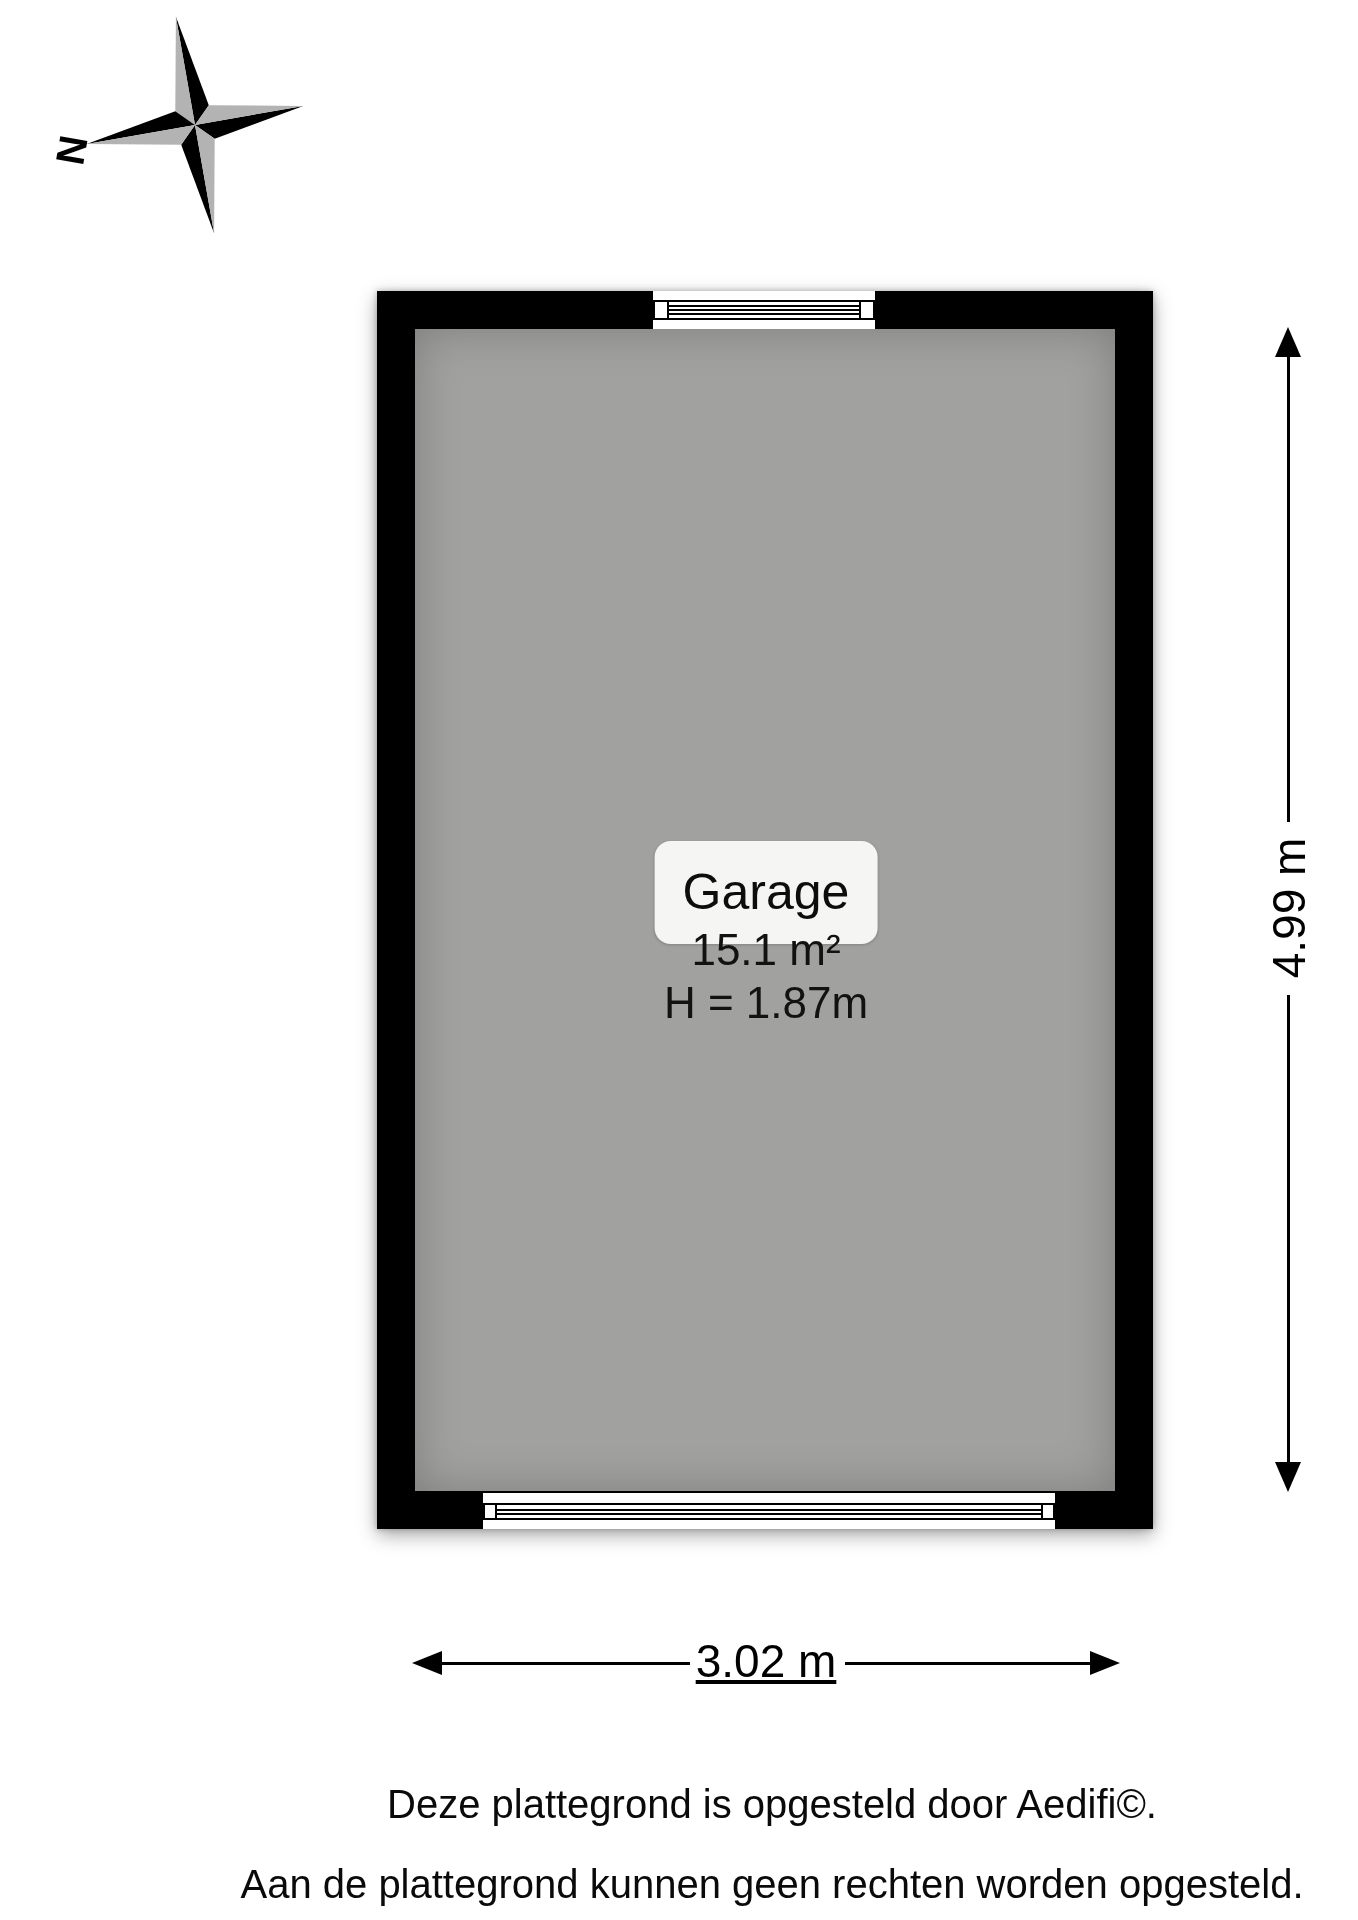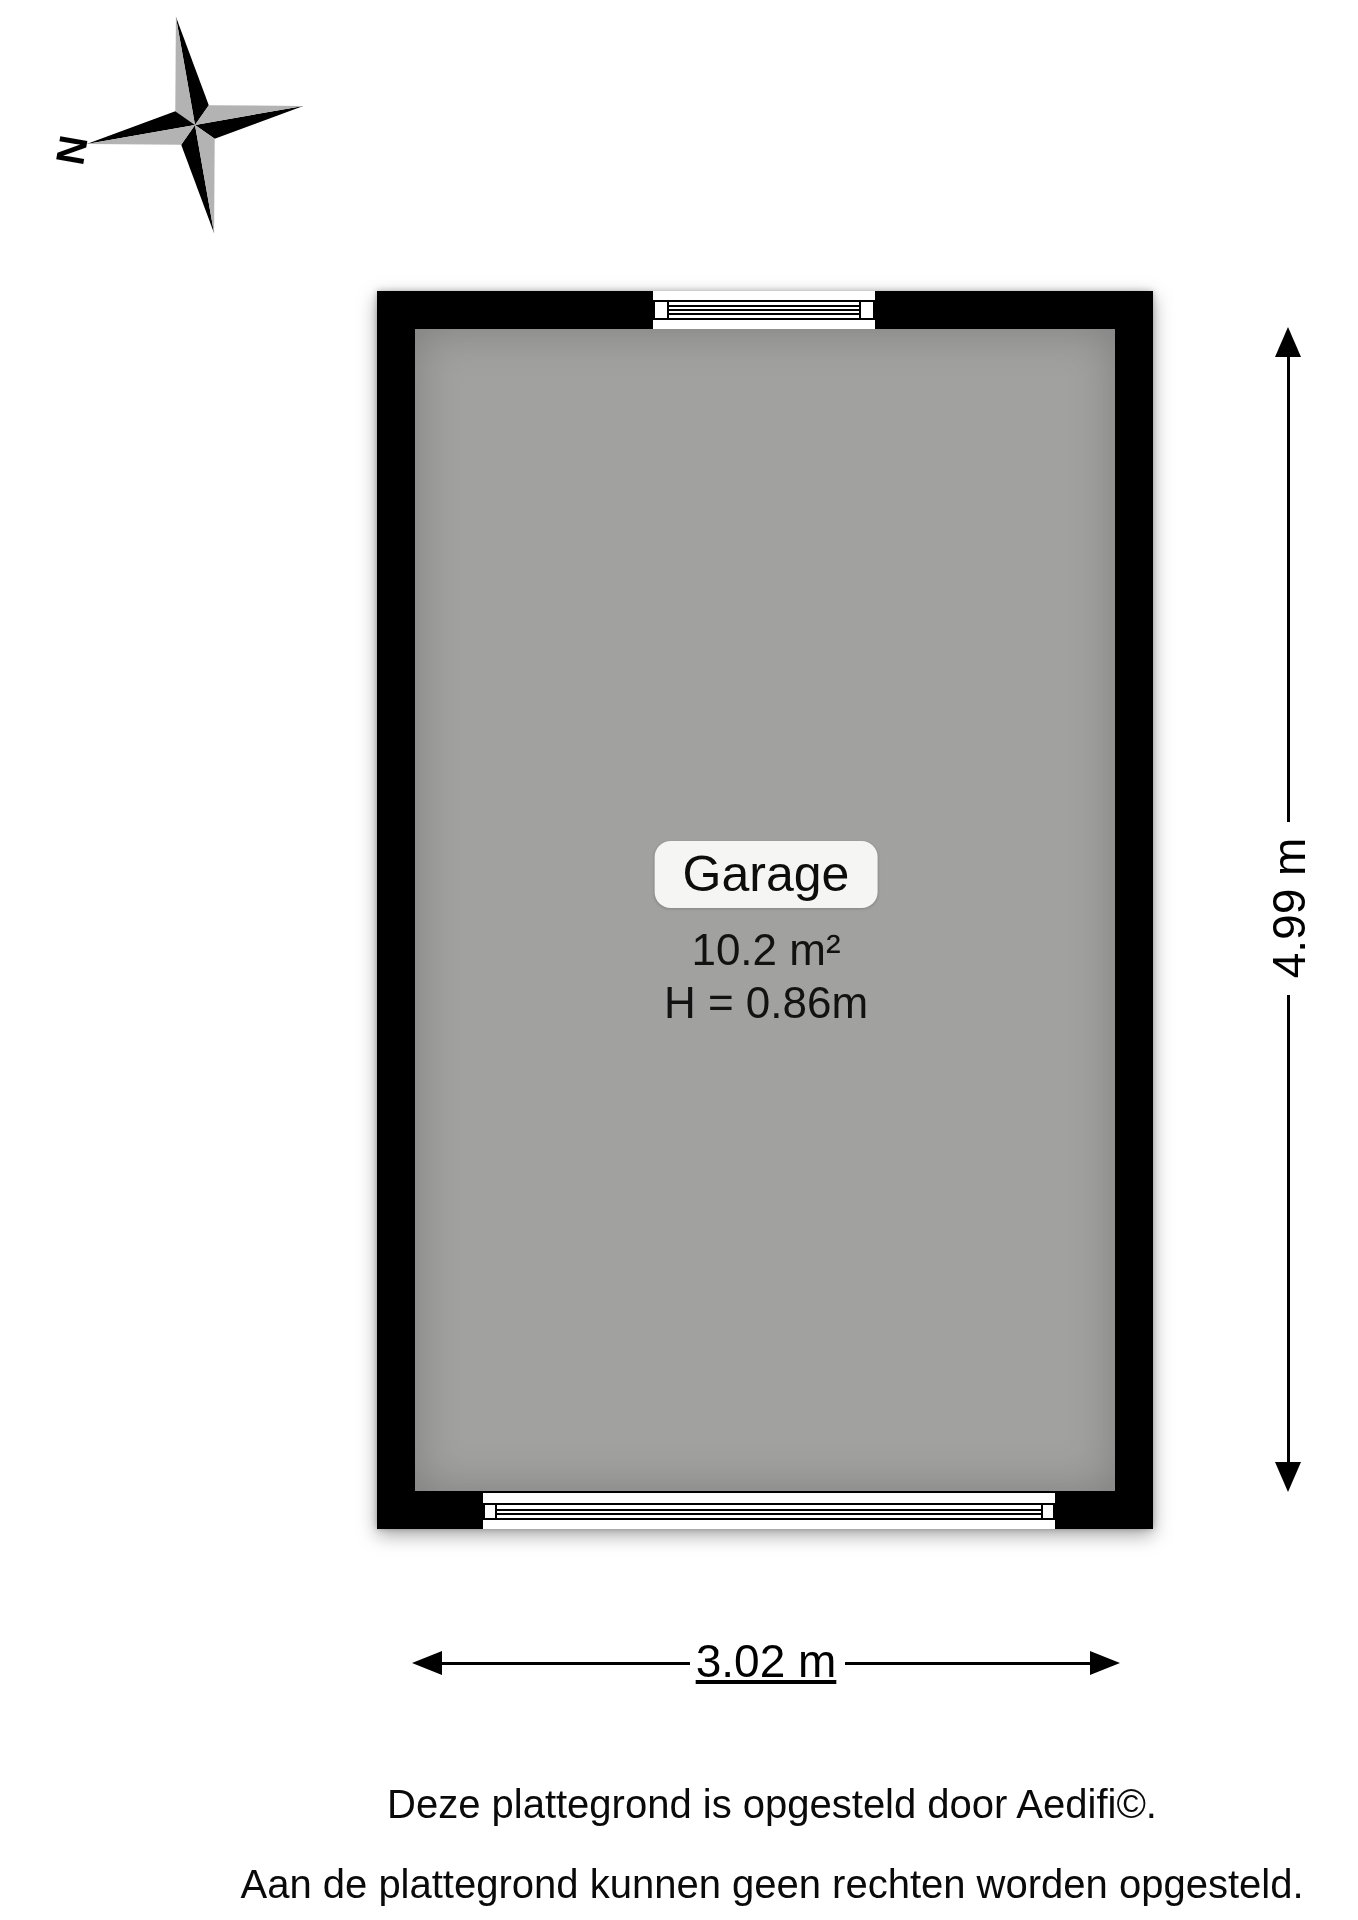--- a/index.html
+++ b/index.html
@@ -49,21 +49,21 @@
   .door-bottom .post { top:10px; height:17px; width:14px; }
   .post.left { left:0; }
   .post.right { right:0; }
 
   
   .room-label {
     position:absolute; left:766px; top:841px;
     transform:translateX(-50%);
     background:#f5f5f3;
     border-radius:16px;
-    padding:6px 28px;
+    padding:24px 28px;
     font-size:50px; line-height:1.1;
     color:#0d0d0d;
     white-space:nowrap;
     box-shadow:0 1px 3px rgba(0,0,0,0.18);
   }
   .room-area, .room-height {
     position:absolute; left:766px;
     transform:translateX(-50%);
     font-size:44px; color:#121212; white-space:nowrap;
   }
@@ -133,22 +133,22 @@
     <div class="frame">
       <div class="bar" style="top:4px"></div>
       <div class="bar" style="top:8px"></div>
     </div>
     <div class="post left"></div>
     <div class="post right"></div>
   </div>
 </div>
 
 <div class="room-label">Garage</div>
-<div class="room-area">10.2 m²</div>
-<div class="room-height">H = 0.86m</div>
+<div class="room-area">15.1 m²</div>
+<div class="room-height">H = 1.87m</div>
 
 <div>
   <div class="arrow up"></div>
   <div class="dim-seg v-seg a"></div>
   <div class="dim-label v">4.99 m</div>
   <div class="dim-seg v-seg b"></div>
   <div class="arrow down"></div>
 </div>
 
 <div>

